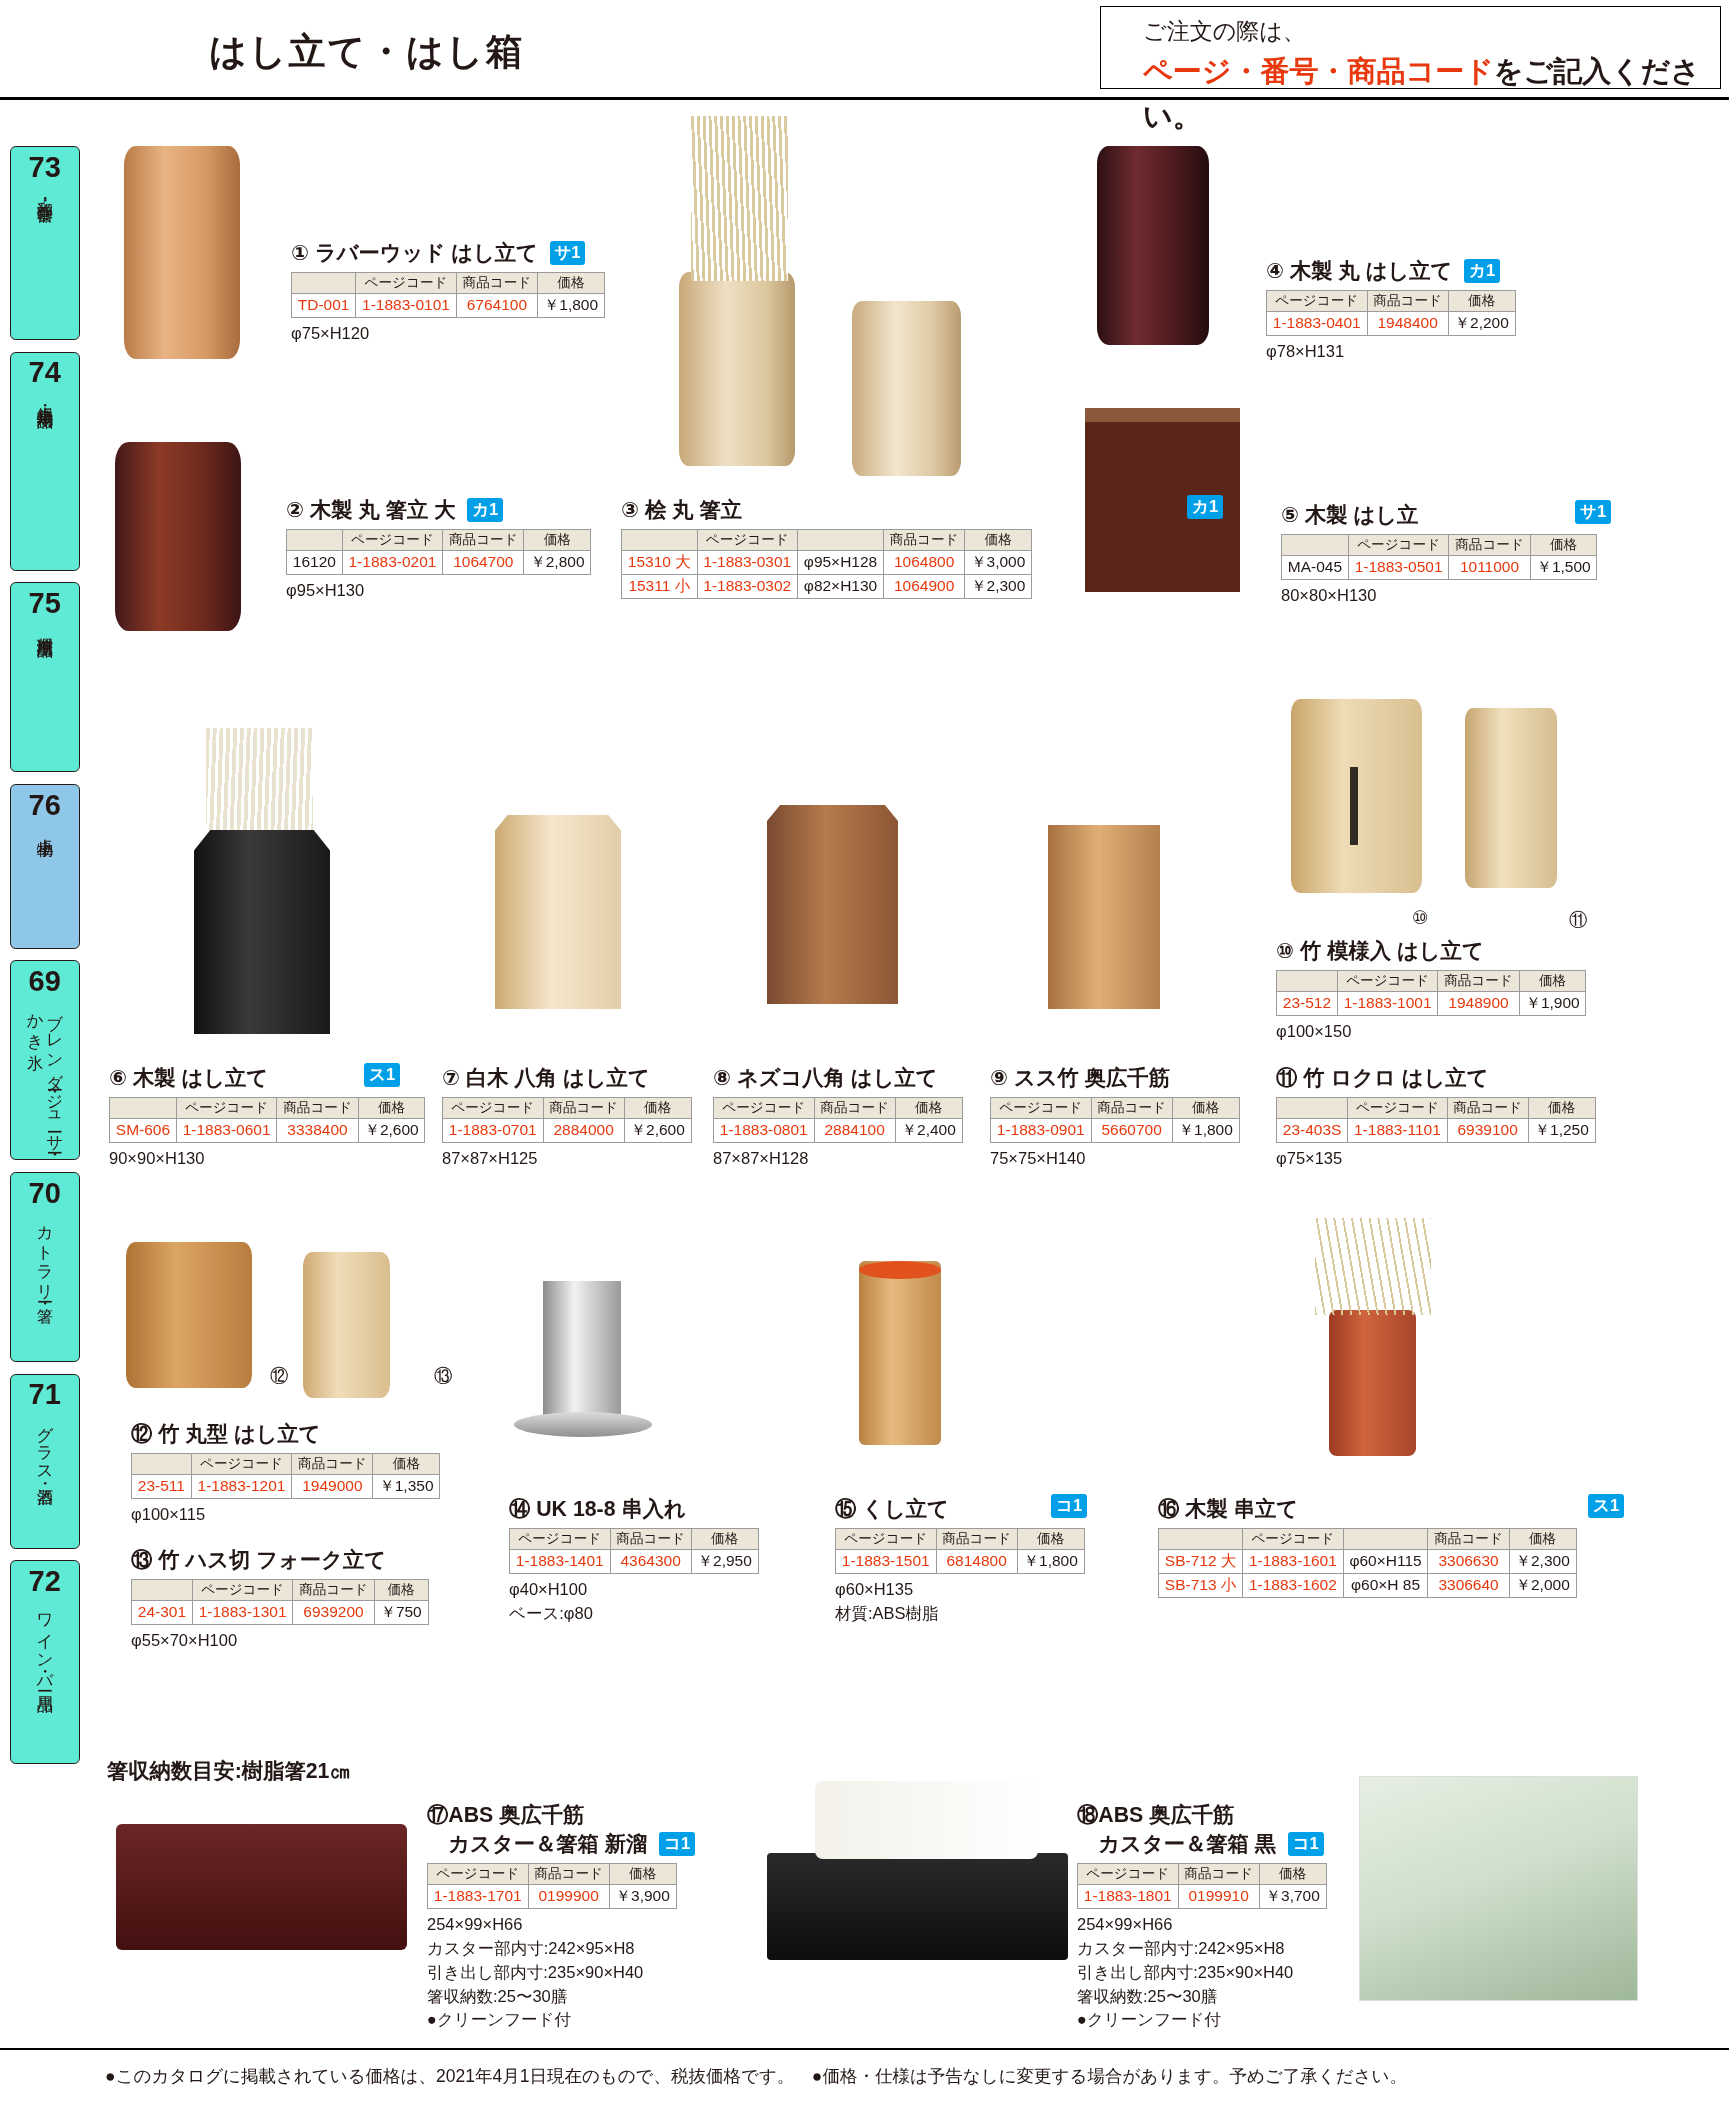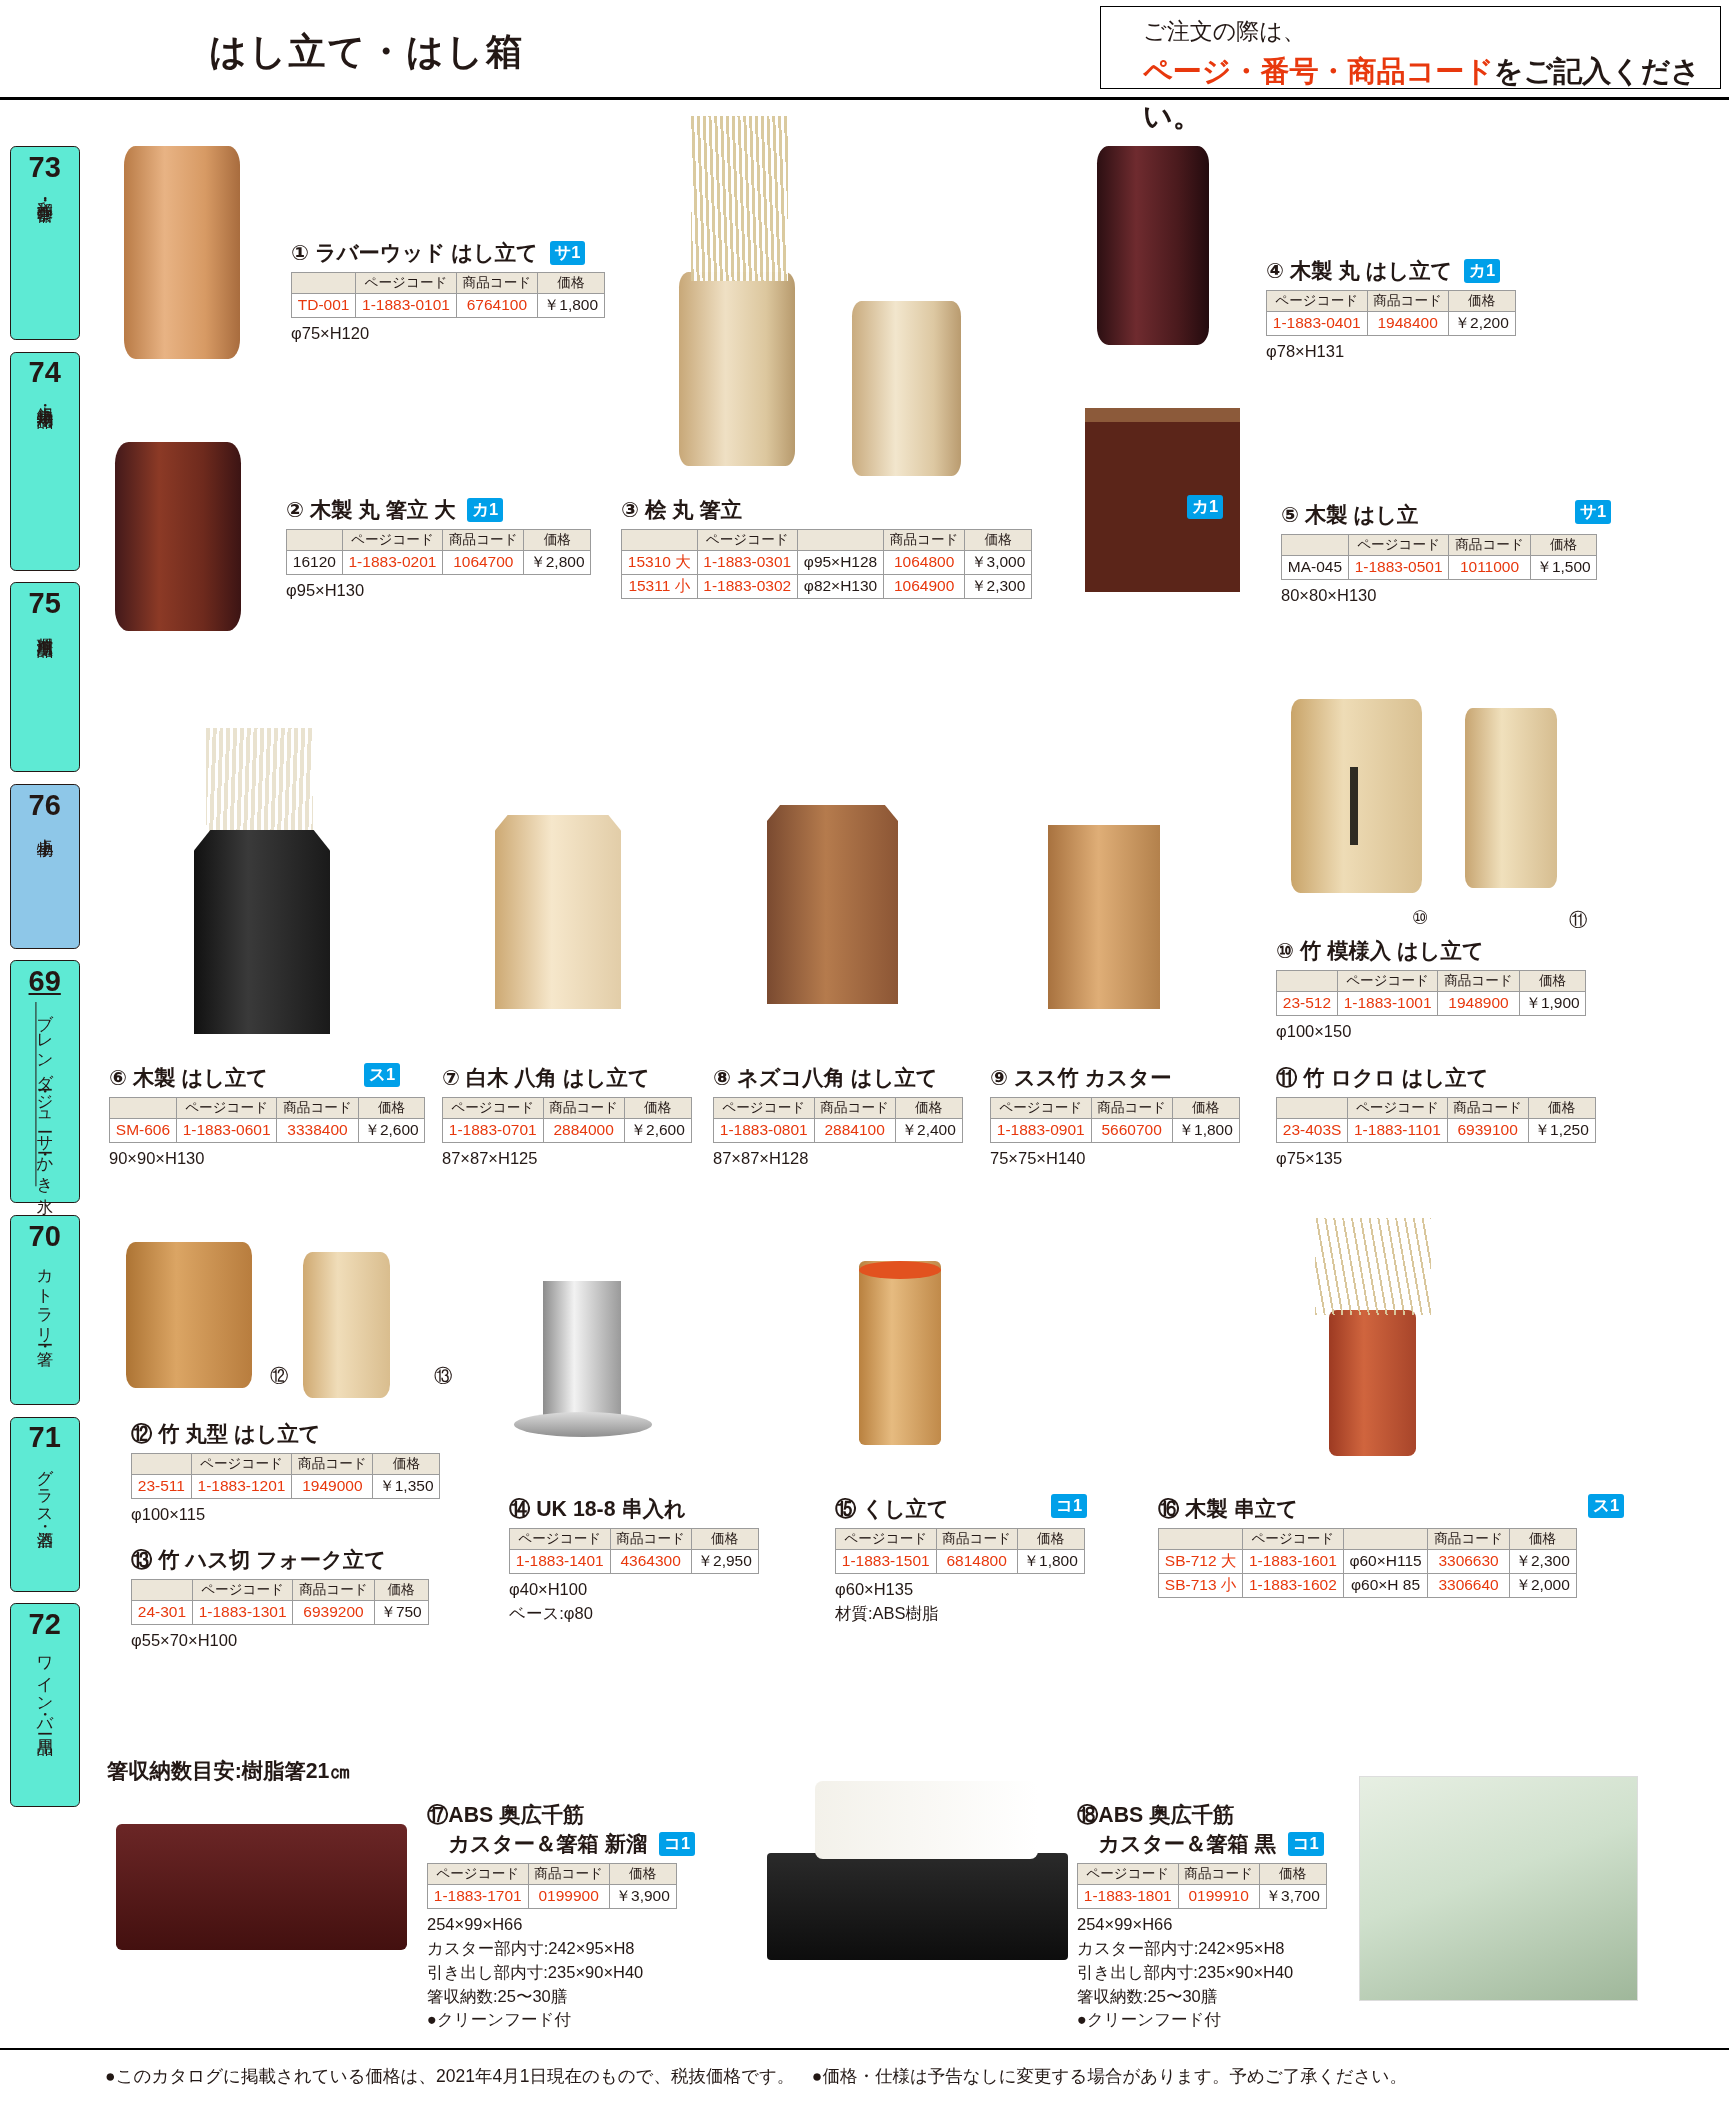--- a/index.html
+++ b/index.html
@@ -102,21 +102,21 @@
       <div class="t">卓上鍋・焼物用品</div>
     </div>
     <div class="tab" style="height:190px;">
       <div class="n">75</div>
       <div class="t">料理演出用品</div>
     </div>
     <div class="tab active" style="height:165px;">
       <div class="n">76</div>
       <div class="t">卓上小物</div>
     </div>
-    <div class="tab" style="height:243px;text-decoration:underline;">
+    <div class="tab" style="height:200px;">
       <div class="n">69</div>
       <div class="t">ブレンダー・ジューサー・かき氷</div>
     </div>
     <div class="tab" style="height:190px;">
       <div class="n">70</div>
       <div class="t">カトラリー・箸</div>
     </div>
     <div class="tab" style="height:175px;">
       <div class="n">71</div>
       <div class="t">グラス・酒器</div>
@@ -373,21 +373,21 @@
         <td class="price">￥2,400</td>
       </tr>
     </tbody>
       </table>
     <div class="spec" style="margin-top:3.9px;">87×87×H128</div>
   </div>
 
   <div style="position:absolute;left:990px;top:1063px;">
     <div class="title">
       <span>⑨</span>
-      <span>スス竹 カスター</span>
+      <span>スス竹 奥広千筋</span>
     </div>
     <table class="pt" style="margin-top:4.9px;">
       <tbody>
           <tr>
         <th>ページコード</th>
         <th>商品コード</th>
         <th>価格</th>
       </tr>
       <tr>
         <td class="pcode">1-1883-0901</td>

